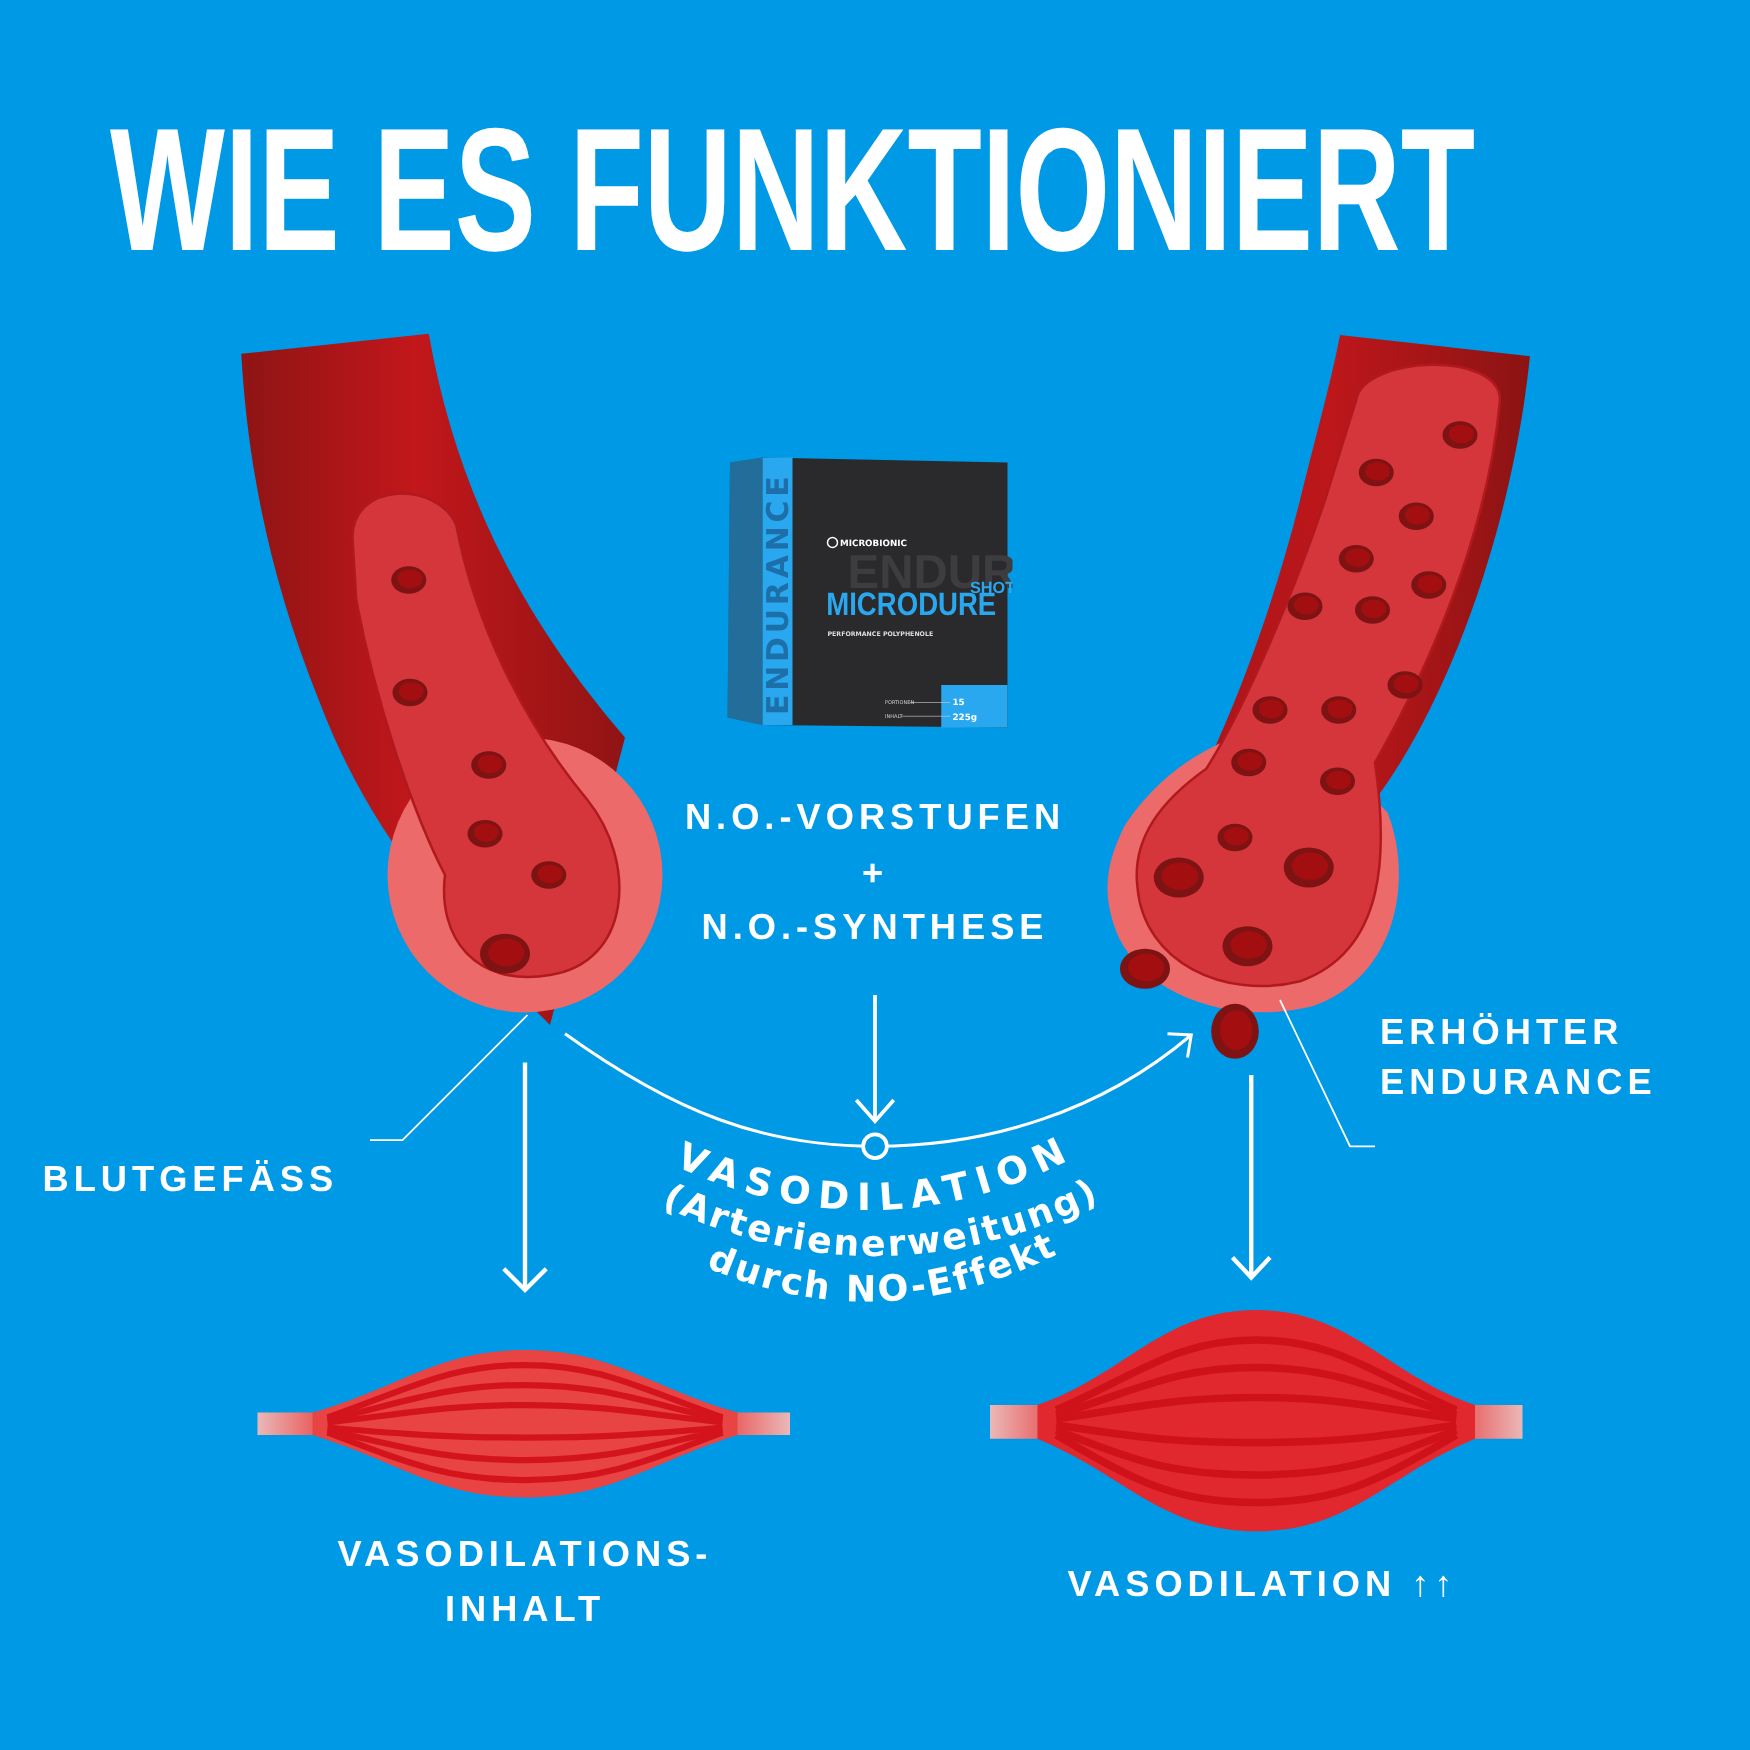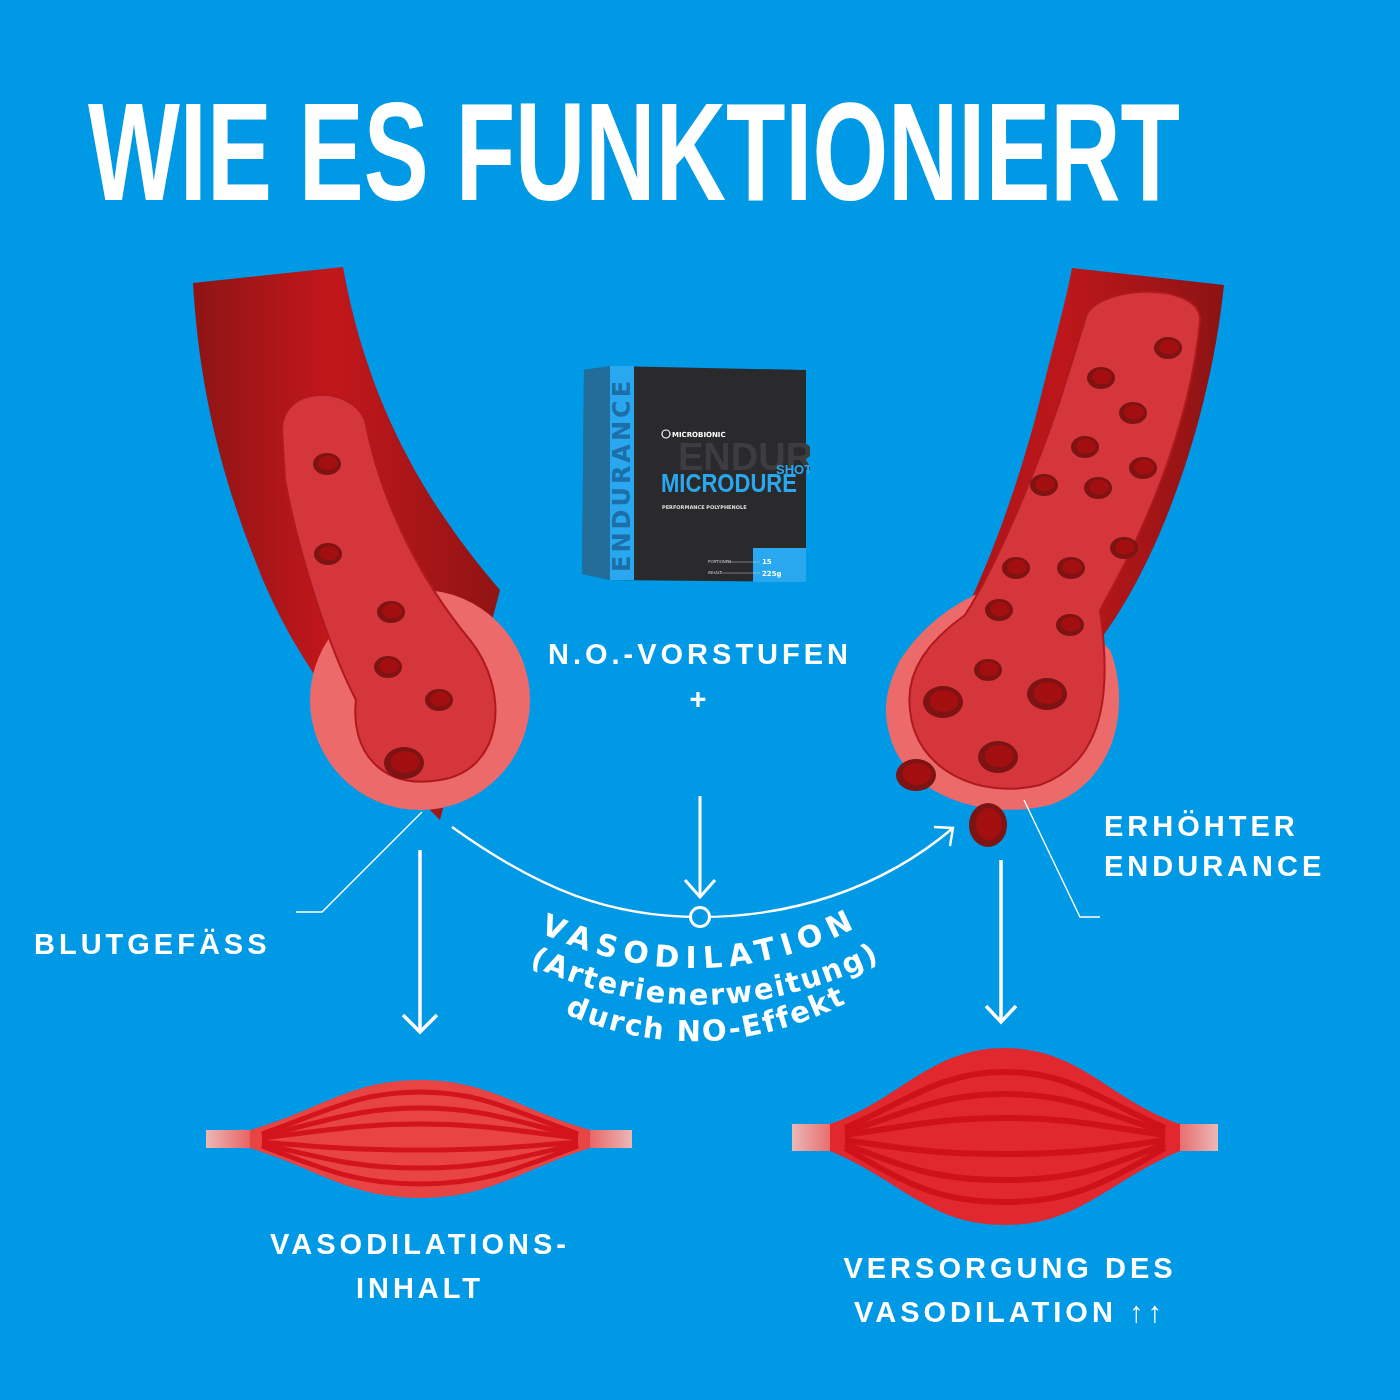--- a/index.html
+++ b/index.html
@@ -169,30 +169,30 @@
   <line x1="150" y1="204" x2="182" y2="204" stroke="#ccc" stroke-width="0.5"></line>
   <text x="184" y="206" font-family="DejaVu Sans, sans-serif" font-weight="700" font-size="7" fill="#fff">15</text>
   <text x="130" y="216" font-family="DejaVu Sans, sans-serif" font-size="4" fill="#ccc">INHALT</text>
   <line x1="143" y1="215" x2="182" y2="215" stroke="#ccc" stroke-width="0.5"></line>
   <text x="184" y="218" font-family="DejaVu Sans, sans-serif" font-weight="700" font-size="7" fill="#fff">225g</text>
 </svg>
 
 <div class="abs lbl center" style="left:500px;top:634px;width:400px;">
   <div>N.O.-VORSTUFEN</div>
   <div style="margin:4px 0 2px;">+</div>
+  <div>N.O.-SYNTHESE</div>
 </div>
 
 <div class="abs lbl" style="left:34px;top:924px;">BLUTGEFÄSS</div>
 
 <div class="abs lbl" style="left:1104px;top:806px;line-height:40px;">
   <div>ERHÖHTER</div>
   <div>ENDURANCE</div>
 </div>
 
 <div class="abs lbl center" style="left:220px;top:1222px;width:400px;line-height:44px;">
   <div>VASODILATIONS-</div>
   <div>INHALT</div>
 </div>
 
 <div class="abs lbl center" style="left:800px;top:1246px;width:420px;line-height:44px;">
-  <div>VERSORGUNG DES</div>
   <div>VASODILATION ↑↑</div>
 </div>
 
 </body></html>

